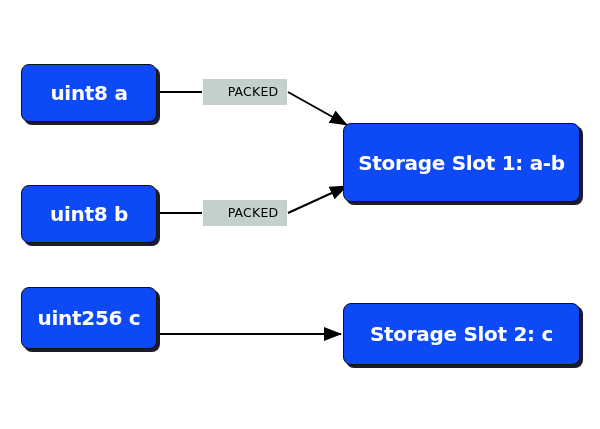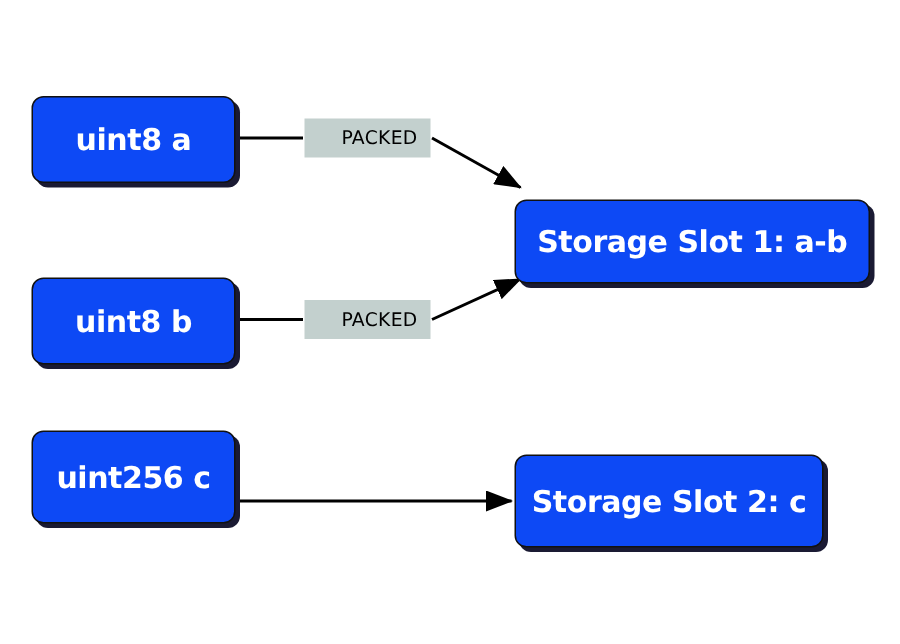--- a/index.html
+++ b/index.html
@@ -44,22 +44,22 @@
     line-height: 1.1;
   }
   .node-label {
     color: #ffffff;
     font-weight: bold;
     white-space: nowrap;
   }
   #node-a   { left: 21px;  top: 64px;  width: 136px; height: 58px; text-align: right; }
   #node-b   { left: 21px;  top: 185px; width: 136px; height: 58px; }
   #node-c   { left: 21px;  top: 287px; width: 136px; height: 62px; }
-  #node-s1  { left: 343px; top: 133px; width: 237px; height: 56px; text-align: center; }
-  #node-s2  { left: 343px; top: 303px; width: 206px; height: 62px; }
+  #node-s1  { left: 343px; top: 123px; width: 237px; height: 79px; text-align: center; }
+  #node-s2  { left: 343px; top: 303px; width: 237px; height: 62px; }
 
   #node-a .node-label,
   #node-b .node-label,
   #node-c .node-label { font-size: 20px; }
   #node-s1 .node-label,
   #node-s2 .node-label { font-size: 20px; }
 
   .edge-label {
     position: absolute;
     box-sizing: border-box;

